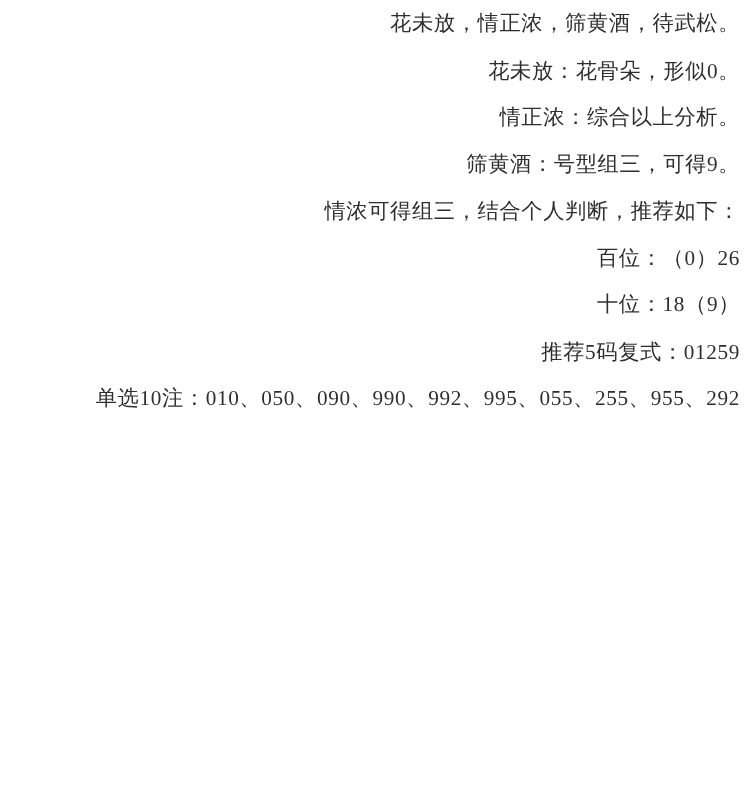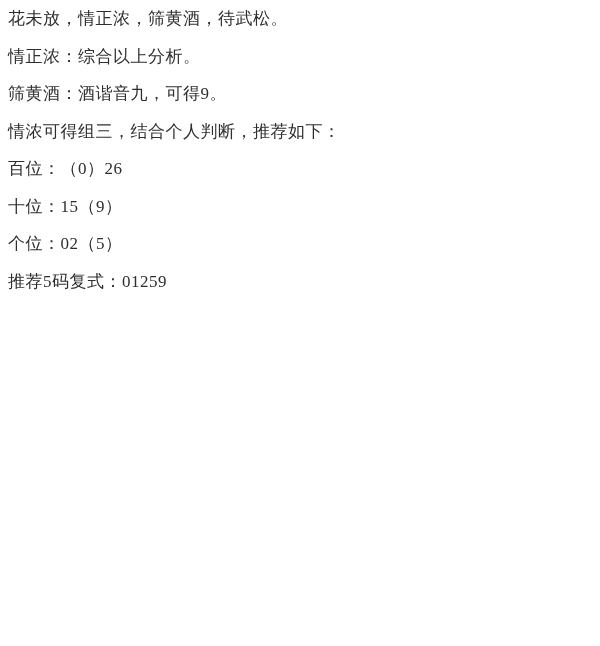--- a/index.html
+++ b/index.html
@@ -16,27 +16,29 @@
     overflow: hidden;
   }
   .page p {
     margin: 0 0 19.5px 0;
     font-family: "Liberation Serif", "DejaVu Serif", serif;
     font-size: 17px;
     line-height: 18px;
     color: #2e2e2e;
     letter-spacing: 0.5px;
     white-space: nowrap;
+    text-align: right;
   }
 </style>
 </head>
 <body>
 
 <div class="page">
   <p>花未放，情正浓，筛黄酒，待武松。</p>
+  <p>花未放：花骨朵，形似0。</p>
   <p>情正浓：综合以上分析。</p>
-  <p>筛黄酒：酒谐音九，可得9。</p>
+  <p>筛黄酒：号型组三，可得9。</p>
   <p>情浓可得组三，结合个人判断，推荐如下：</p>
   <p>百位：（0）26</p>
-  <p>十位：15（9）</p>
-  <p>个位：02（5）</p>
+  <p>十位：18（9）</p>
   <p>推荐5码复式：01259</p>
+  <p>单选10注：010、050、090、990、992、995、055、255、955、292</p>
 </div>
 
 </body></html>

